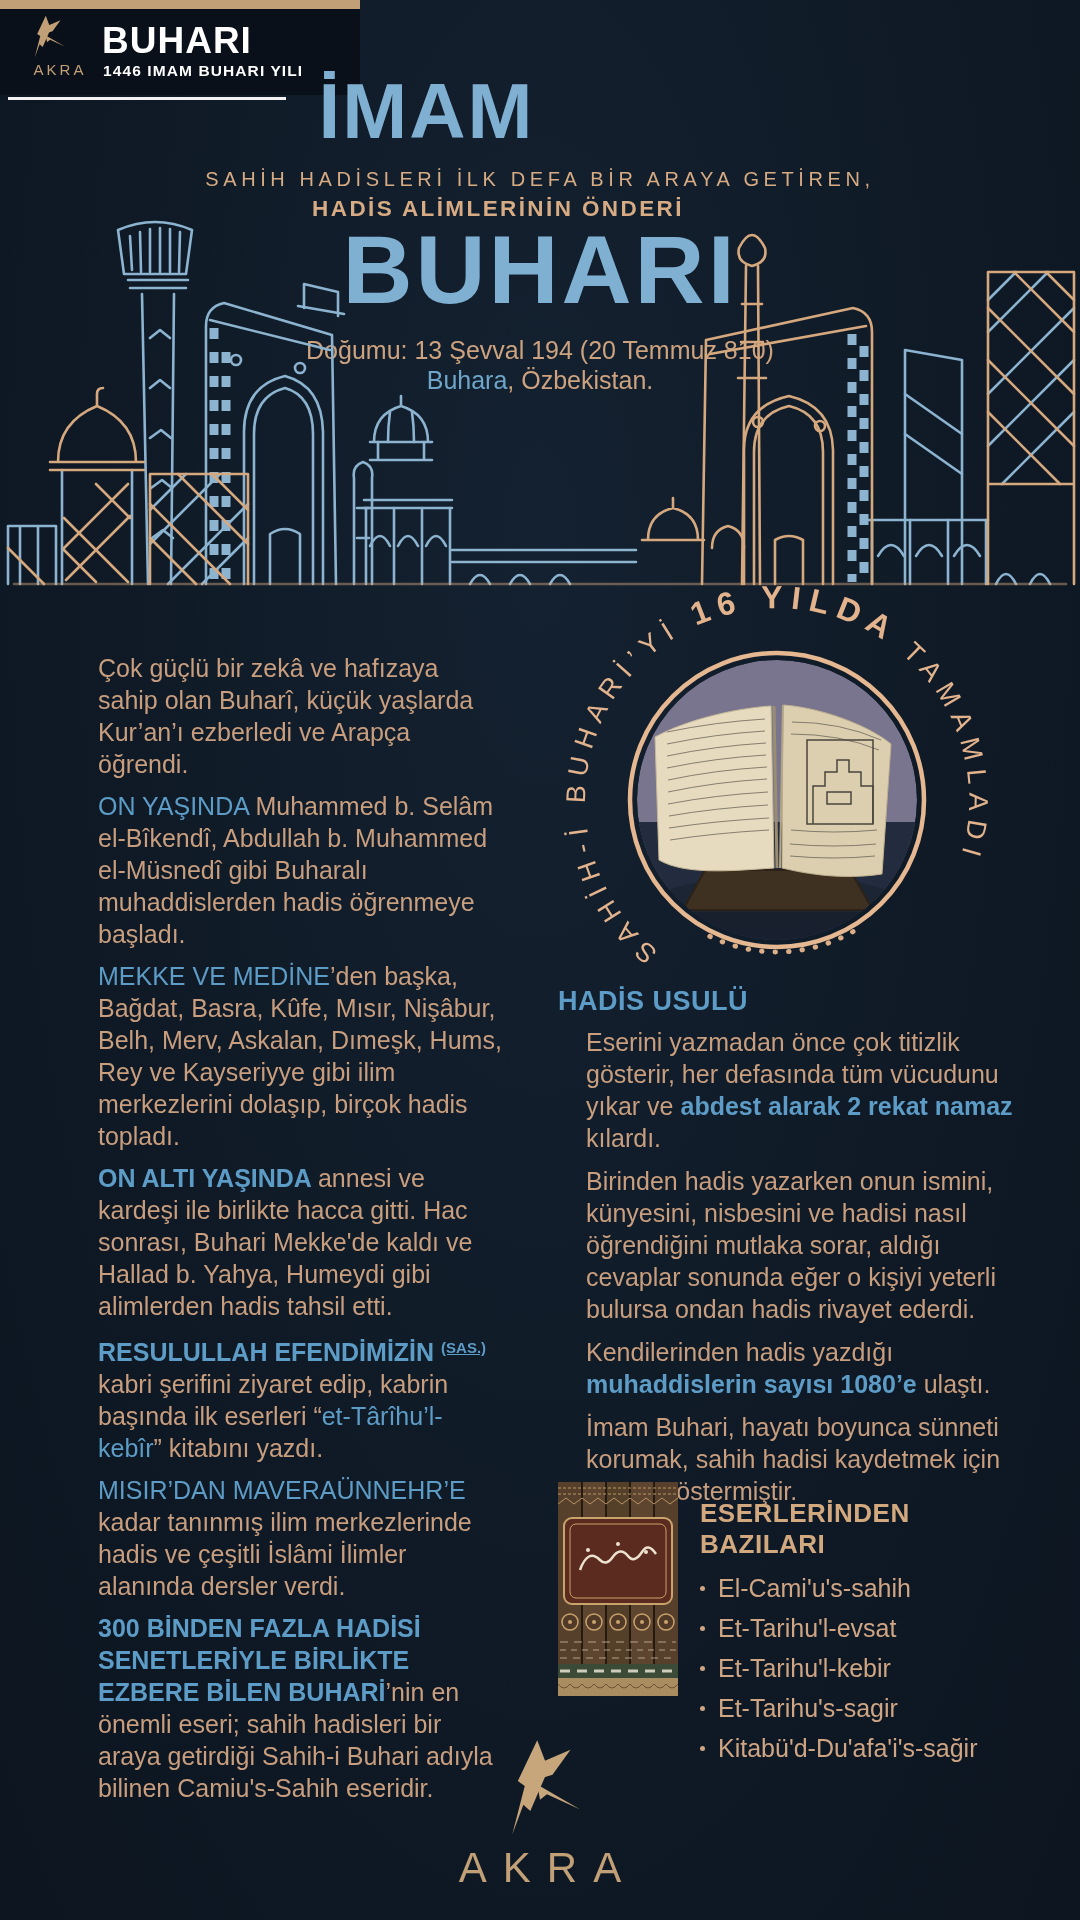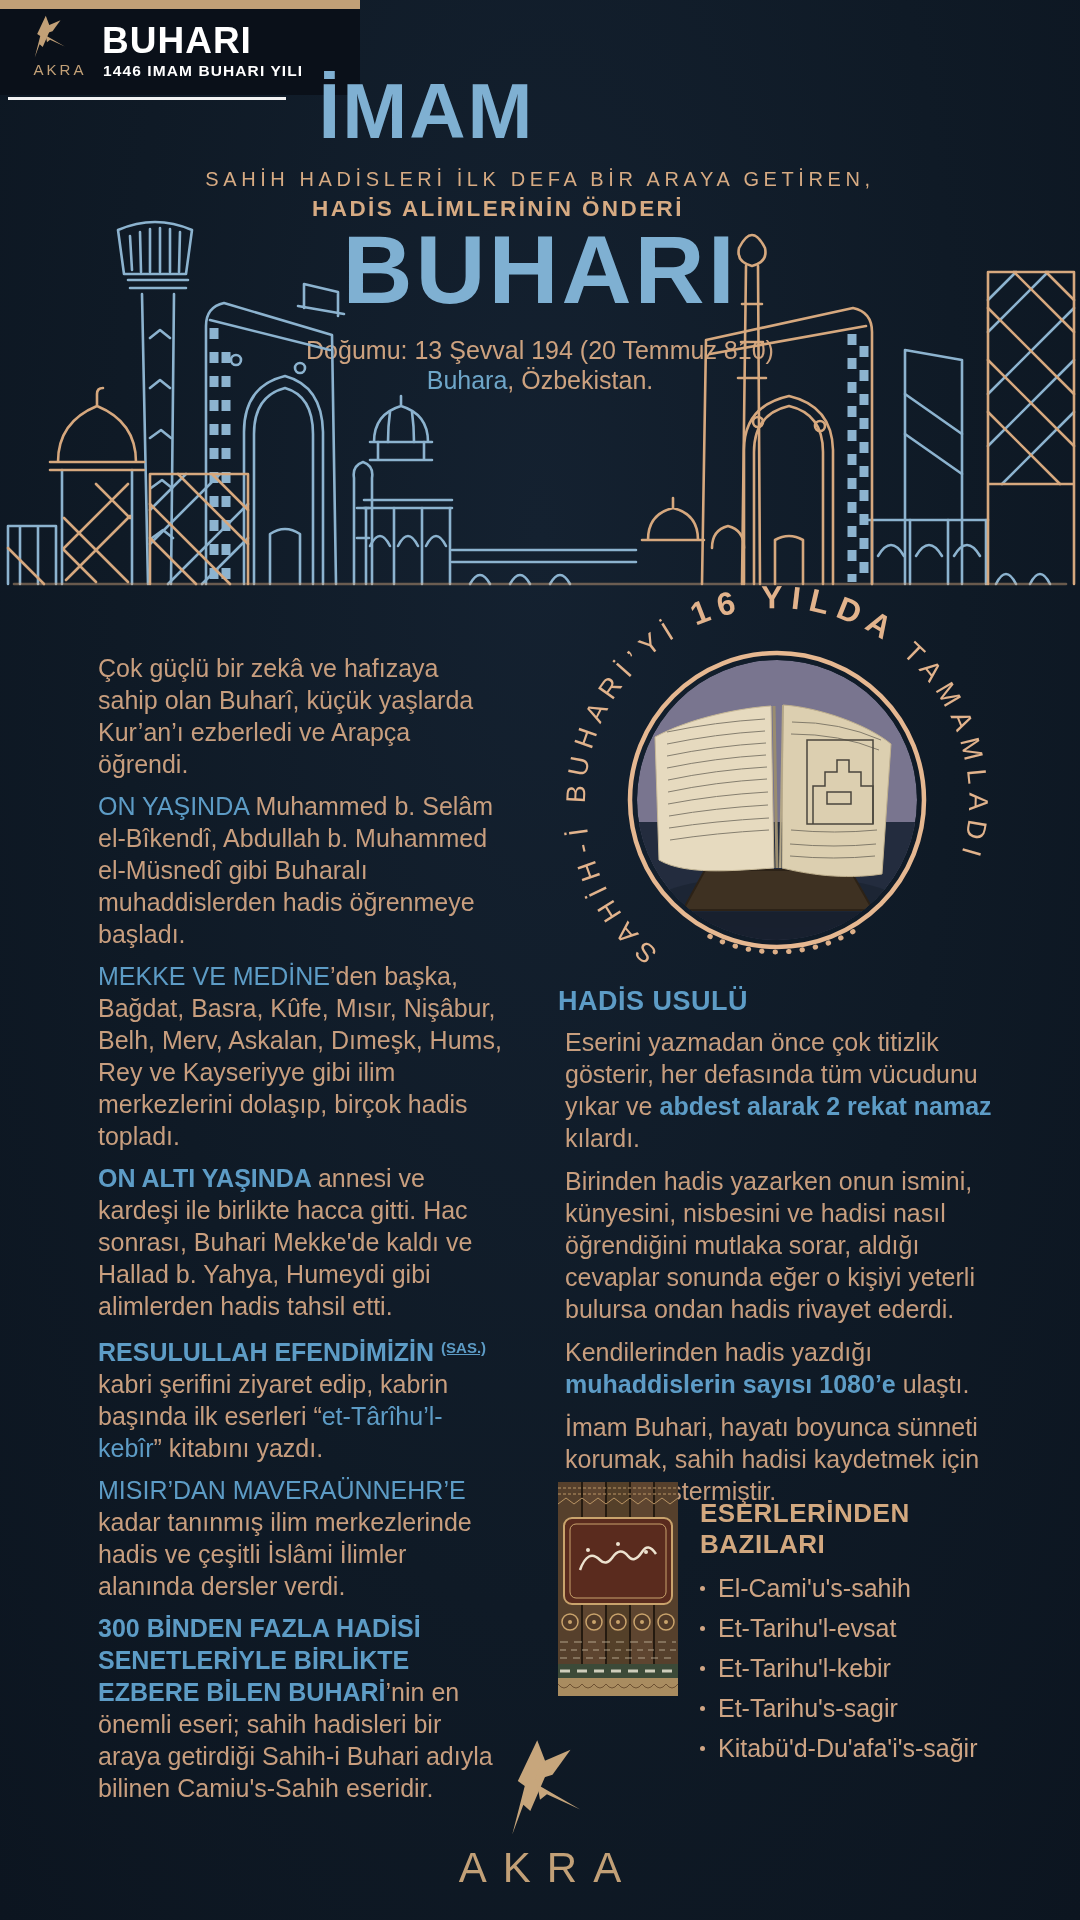--- a/index.html
+++ b/index.html
@@ -24,21 +24,21 @@
   .birth2{left:0;top:366px;width:1080px;text-align:center;color:#cda27f;font-size:25px;}
   .birth2 .city{color:#6ea6c9;}
   
   .col-left{left:98px;top:652px;width:410px;color:#c89e7e;font-size:25px;line-height:32px;}
   .col-left p{margin:0 4px 10px 0;}
   .lead-blue{color:#5d9cc6;}
   .lead-blue-b{color:#5d9cc6;font-weight:700;}
   .sup{color:#5d9cc6;font-weight:700;font-size:15px;vertical-align:8px;text-decoration:underline;}
   .book-blue{color:#5d9cc6;}
   .r-head{left:558px;top:986px;color:#5d9cc6;font-size:27px;font-weight:700;letter-spacing:.5px;}
-  .col-right{left:565px;top:1026px;width:455px;color:#c89e7e;font-size:25px;line-height:32px;}
+  .col-right{left:586px;top:1026px;width:455px;color:#c89e7e;font-size:25px;line-height:32px;}
   .col-right p{margin:0 0 11px 0;}
   .b-blue{color:#5d9cc6;font-weight:700;}
   
   .works{left:700px;top:1490px;width:330px;color:#cfa584;}
   .works .wh{color:#d2a87f;font-size:26px;font-weight:700;letter-spacing:.5px;word-spacing:8px;margin:8px 0 14px 0;}
   .works ul{list-style:none;margin:0;padding:0;font-size:25px;}
   .works li{margin:0 0 11px 0;display:flex;align-items:center;}
   .works .dot{width:5px;height:5px;border-radius:50%;background:#cfa584;margin-right:13px;flex:0 0 auto;}
   
   .footer-logo{left:468px;top:1736px;width:144px;text-align:center;}

